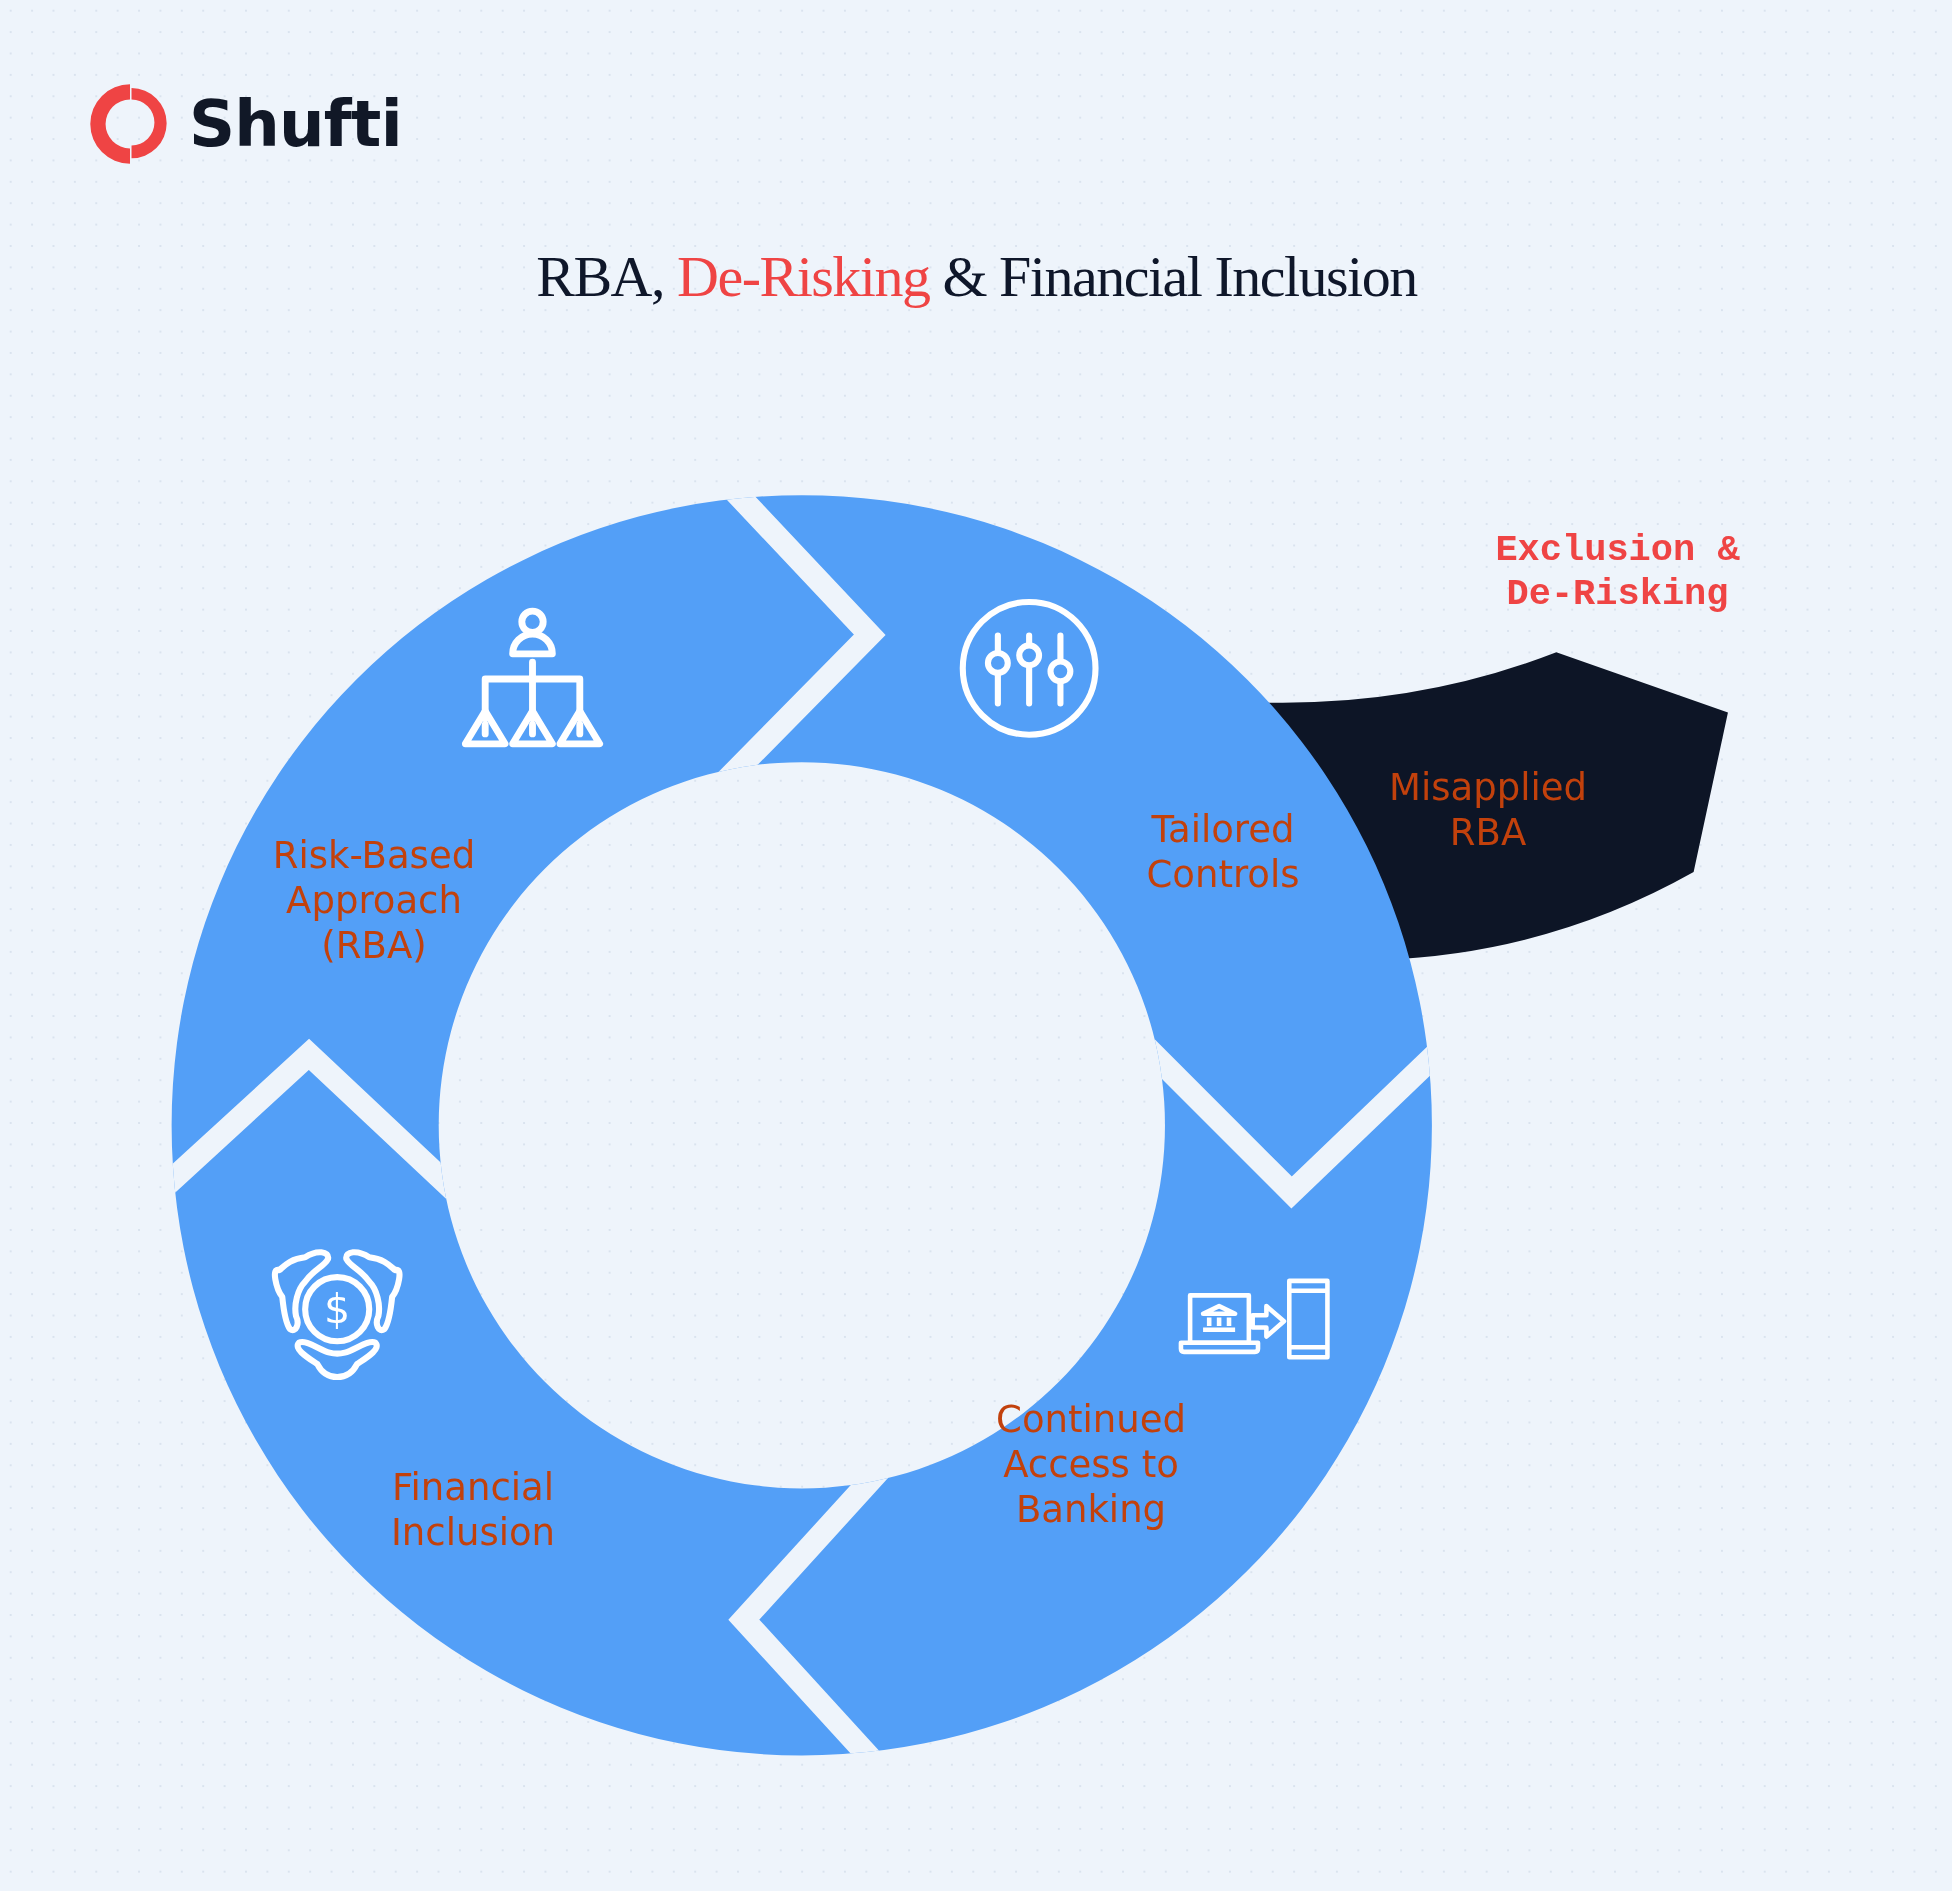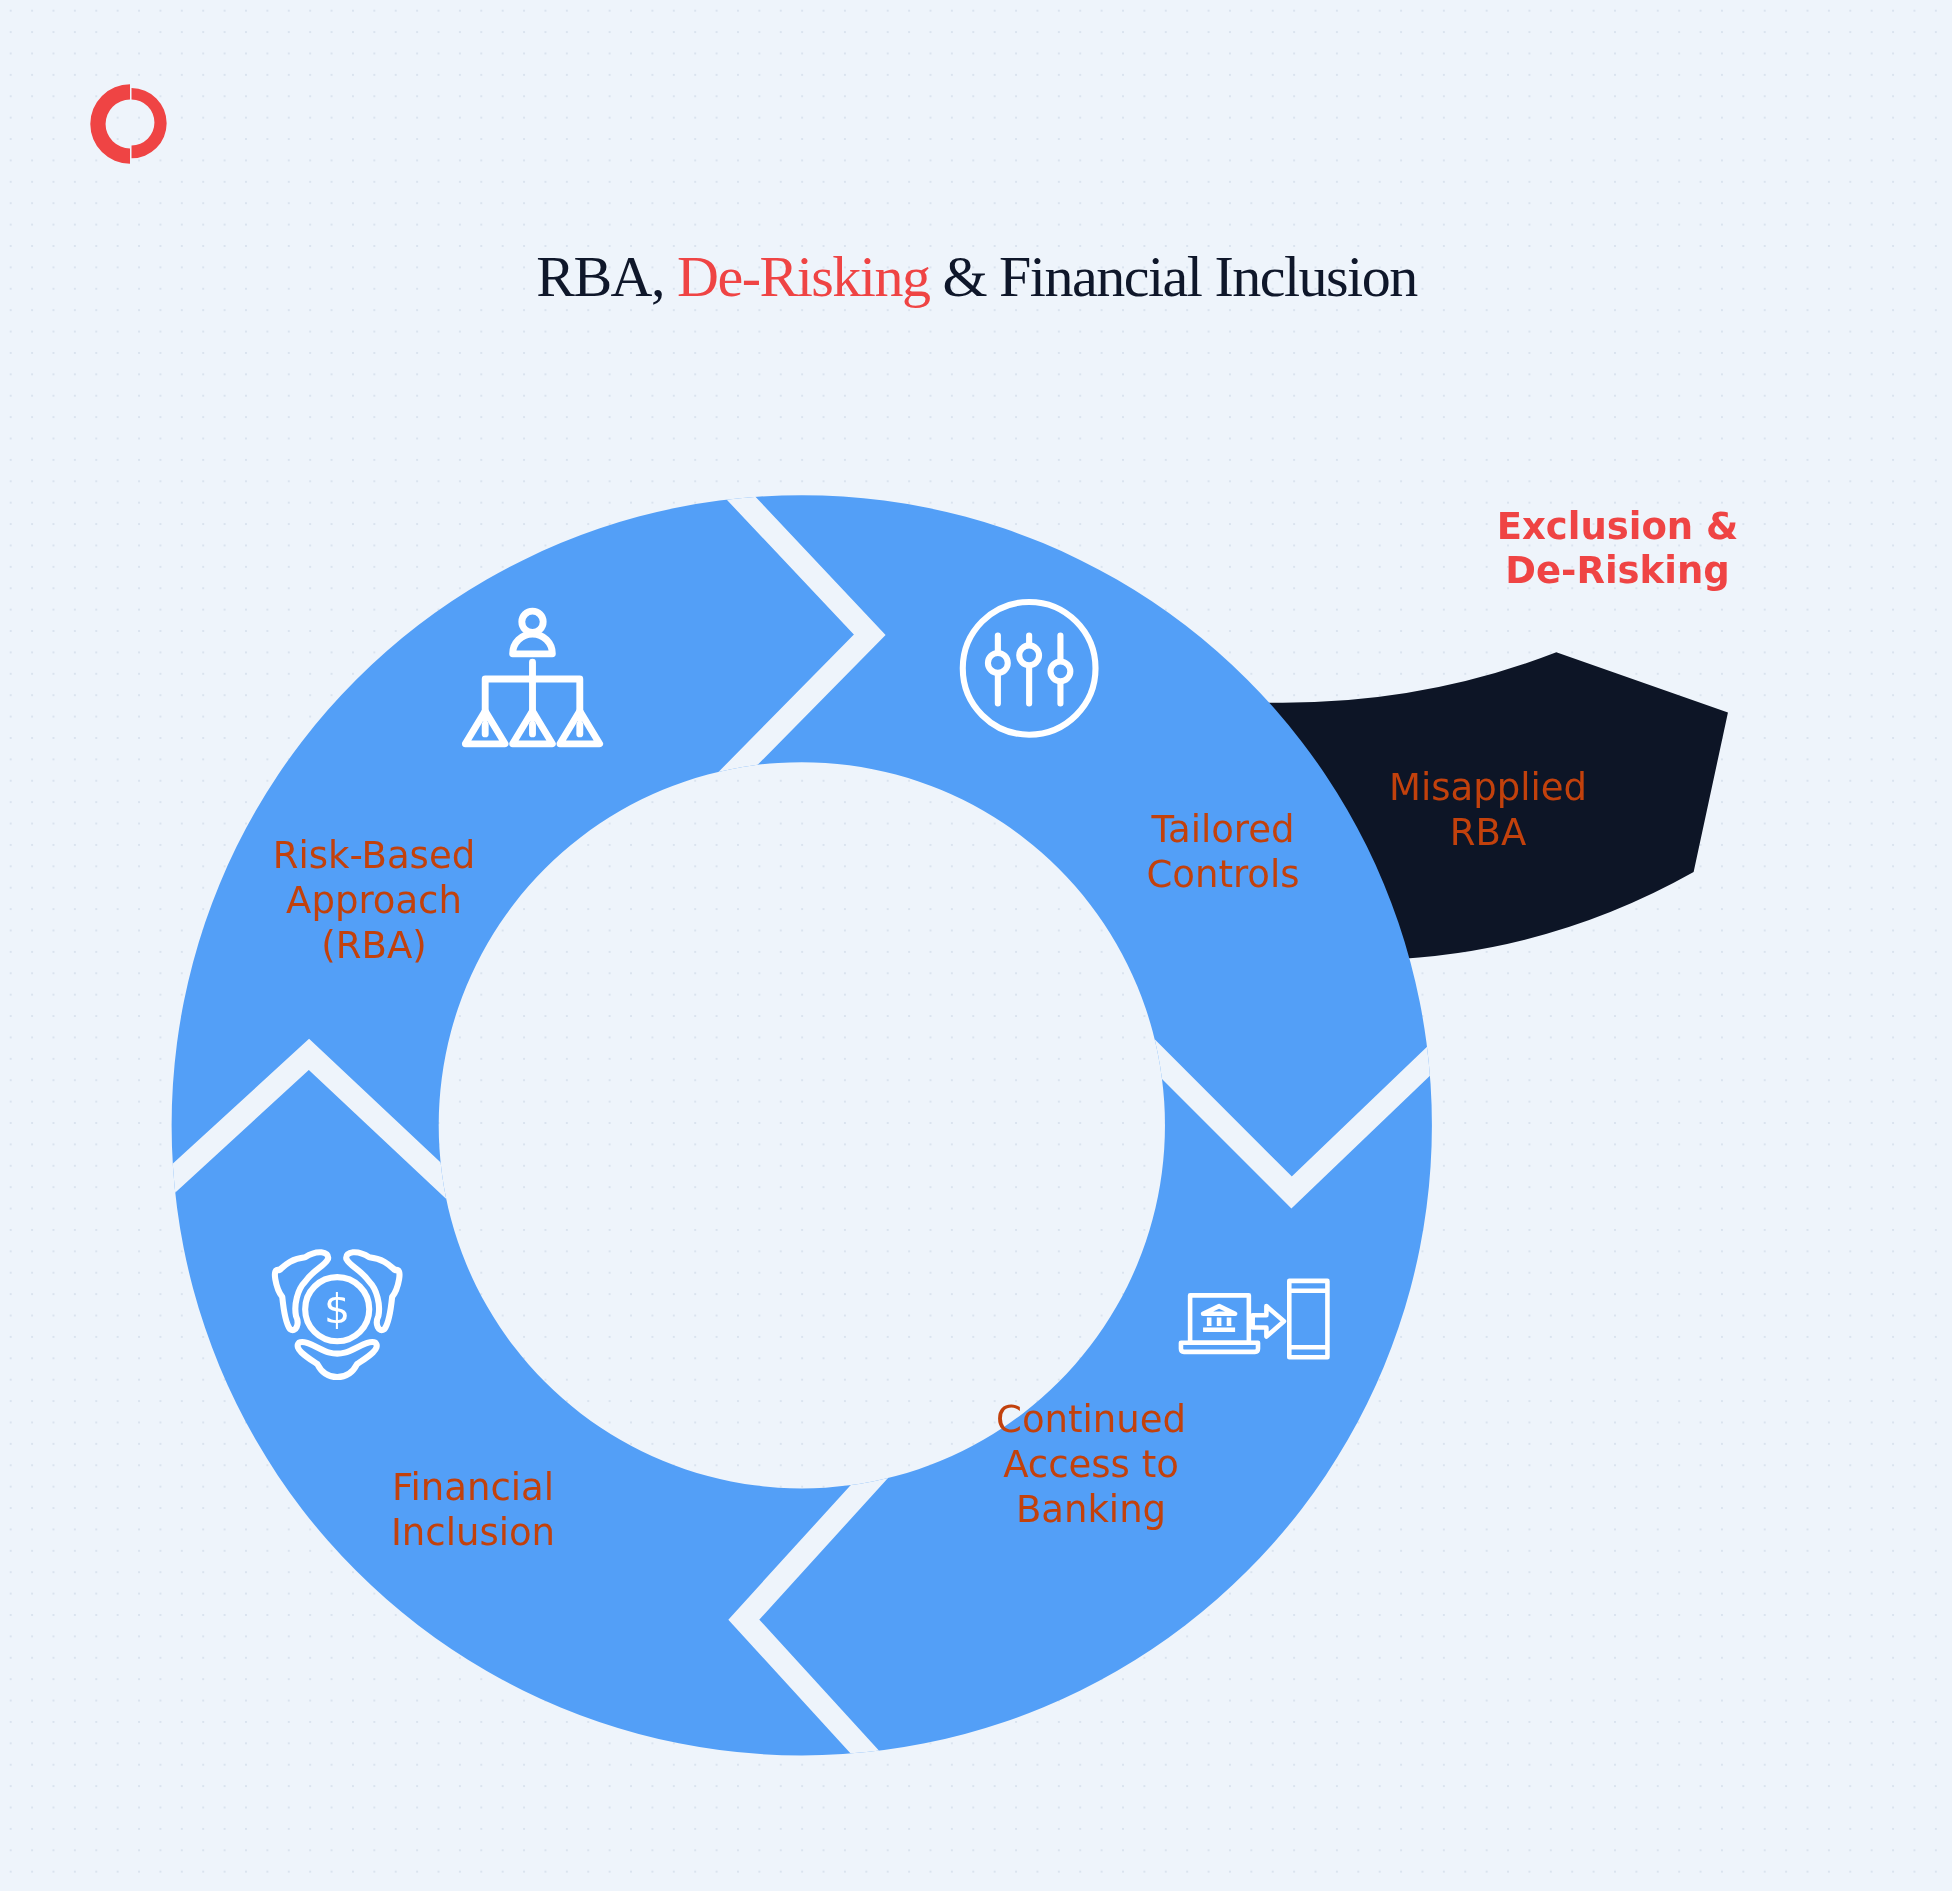--- a/index.html
+++ b/index.html
@@ -19,20 +19,21 @@
   .side-label{position:absolute;color:#ef4444;font-family:"DejaVu Sans", sans-serif;font-size:37px;line-height:44px;text-align:center;white-space:pre-line;font-weight:bold;}
 </style>
 </head>
 <body>
 
 <div class="logo">
   <svg width="84" height="84" viewBox="0 0 110 110">
     <path d="M55 3 A52 52 0 0 0 55 107 L55 87 A32 32 0 0 1 55 23 Z" fill="#ef4444"></path>
     <path d="M57 10 A46 46 0 0 1 57 102 L57 85 A30 30 0 0 0 57 25 Z" fill="#ef4444" transform="translate(0,-2)"></path>
   </svg>
+  <span class="logo-text">Shufti</span>
 </div>
 
 <div class="title"><span>RBA, </span><span class="accent">De-Risking</span><span> &amp; Financial Inclusion</span></div>
 
 <svg class="diagram" width="1953" height="1892" viewBox="0 0 2560 2480">
   <defs>
     <clipPath id="annulus">
       <path d="M1051 649 A826 826 0 1 1 1050.9 649 Z M1051 999 A476 476 0 1 0 1051.1 999 Z" clip-rule="evenodd"></path>
     </clipPath>
   </defs>
@@ -87,15 +88,15 @@
 (RBA)</div>
 <div class="label" style="left:1105px;top:807px;width:236px;">Tailored
 Controls</div>
 <div class="label" style="left:969px;top:1397px;width:244px;">Continued
 Access to
 Banking</div>
 <div class="label" style="left:351px;top:1465px;width:244px;">Financial
 Inclusion</div>
 <div class="label" style="left:1366px;top:765px;width:244px;">Misapplied
 RBA</div>
-<div class="side-label" style="left:1488px;top:505px;width:259px;">Exclusion &amp;
+<div class="side-label" style="left:1488px;top:528px;width:259px;font-family:Liberation Mono, monospace;">Exclusion &amp;
 De-Risking</div>
 
 
 </body></html>

